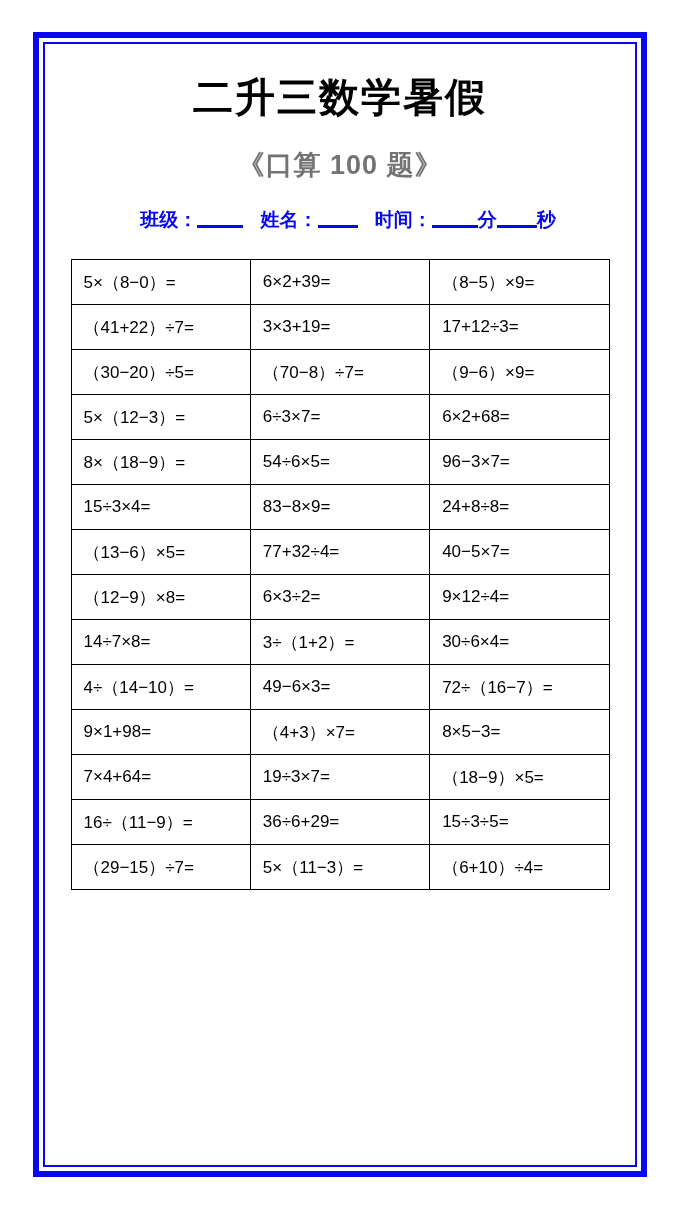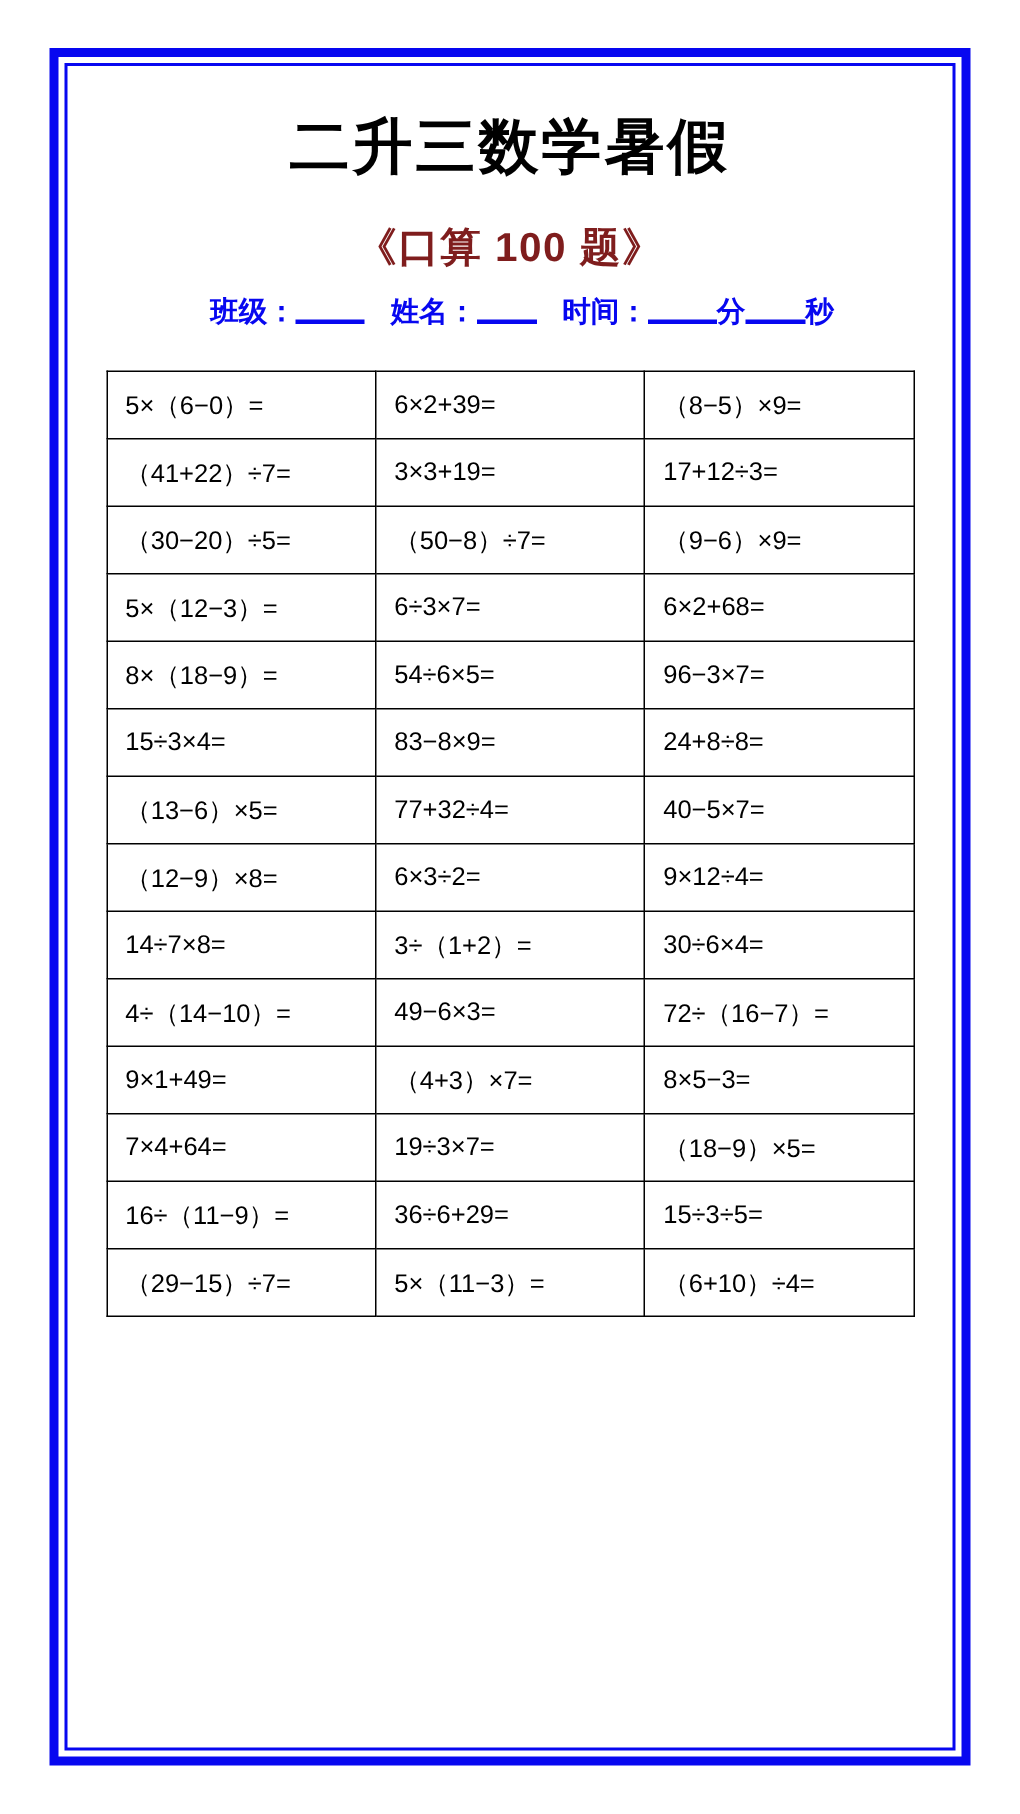--- a/index.html
+++ b/index.html
@@ -53,30 +53,30 @@
     font-weight: bold;
     color: #000000;
     letter-spacing: 2px;
     margin-top: 70px;
     font-family: "Liberation Sans", sans-serif;
   }
   .title-sub {
     text-align: center;
     font-size: 27px;
     font-weight: bold;
-    color: #7f1d1d;
+    color: #737373;
     margin-top: 22px;
     letter-spacing: 1px;
   }
   .info-row {
     text-align: center;
     font-size: 19px;
     font-weight: bold;
     color: #0707f0;
-    margin-top: 12px;
+    margin-top: 24px;
     white-space: nowrap;
     padding-left: 16px;
   }
   .info-row .seg {
     display: inline-block;
     margin: 0 6px;
   }
   .blank {
     display: inline-block;
     border-bottom: 3px solid #0707f0;
@@ -130,32 +130,32 @@
     </div>
 
     <table class="problems">
       <colgroup>
           <col>
           <col>
           <col>
         </colgroup>
       <tbody>
         <tr>
-          <td>5×（6−0）=</td>
+          <td>5×（8−0）=</td>
           <td>6×2+39=</td>
           <td>（8−5）×9=</td>
         </tr>
         <tr>
           <td>（41+22）÷7=</td>
           <td>3×3+19=</td>
           <td>17+12÷3=</td>
         </tr>
         <tr>
           <td>（30−20）÷5=</td>
-          <td>（50−8）÷7=</td>
+          <td>（70−8）÷7=</td>
           <td>（9−6）×9=</td>
         </tr>
         <tr>
           <td>5×（12−3）=</td>
           <td>6÷3×7=</td>
           <td>6×2+68=</td>
         </tr>
         <tr>
           <td>8×（18−9）=</td>
           <td>54÷6×5=</td>
@@ -180,21 +180,21 @@
           <td>14÷7×8=</td>
           <td>3÷（1+2）=</td>
           <td>30÷6×4=</td>
         </tr>
         <tr>
           <td>4÷（14−10）=</td>
           <td>49−6×3=</td>
           <td>72÷（16−7）=</td>
         </tr>
         <tr>
-          <td>9×1+49=</td>
+          <td>9×1+98=</td>
           <td>（4+3）×7=</td>
           <td>8×5−3=</td>
         </tr>
         <tr>
           <td>7×4+64=</td>
           <td>19÷3×7=</td>
           <td>（18−9）×5=</td>
         </tr>
         <tr>
           <td>16÷（11−9）=</td>

